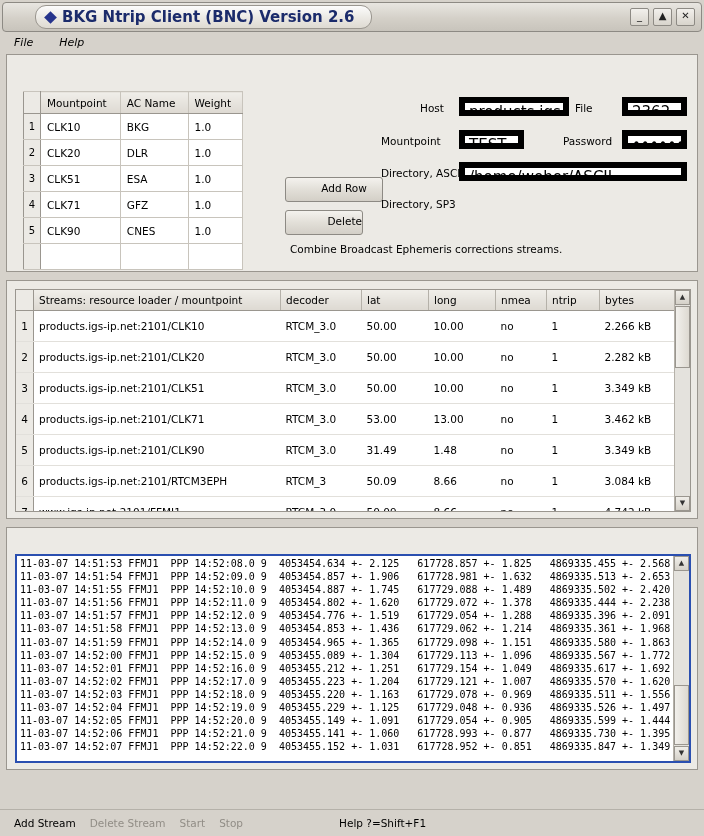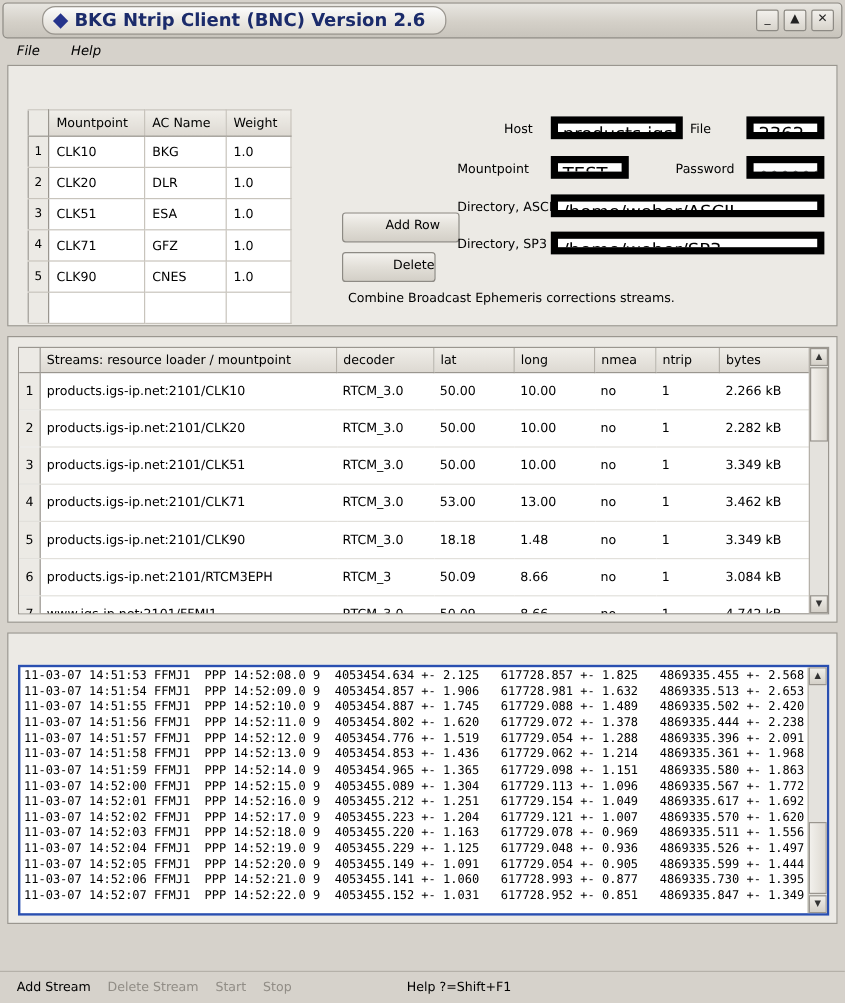--- a/index.html
+++ b/index.html
@@ -461,21 +461,20 @@
 
       <div class="form-label" style="left:374px; top:80px;">Mountpoint</div>
       <div class="tbox" style="left:452px; top:75px; width:65px;">TEST</div>
       <div class="form-label" style="left:556px; top:80px;">Password</div>
       <div class="tbox" style="left:615px; top:75px; width:65px;">••••••••</div>
 
       <div class="form-label" style="left:374px; top:112px;">Directory, ASCII</div>
       <div class="tbox" style="left:452px; top:107px; width:228px;">/home/weber/ASCII</div>
 
       <div class="form-label" style="left:374px; top:143px;">Directory, SP3</div>
-      <div class="tbox" style="left:452px; top:138px; width:228px;">/home/weber/SP3</div>
 
       <div class="combo-note" style="left:283px; top:188px;">Combine Broadcast Ephemeris corrections streams.</div>
     </div>
 
     <div class="streams-panel">
       <div class="streams-inner">
         <table class="streams-table">
           <thead>
             <tr>
               <th class="rownum"></th>
@@ -526,21 +525,21 @@
               <td>53.00</td>
               <td>13.00</td>
               <td>no</td>
               <td>1</td>
               <td>3.462 kB</td>
             </tr>
             <tr>
               <td class="rownum">5</td>
               <td>products.igs-ip.net:2101/CLK90</td>
               <td>RTCM_3.0</td>
-              <td>18.18</td>
+              <td>31.49</td>
               <td>1.48</td>
               <td>no</td>
               <td>1</td>
               <td>3.349 kB</td>
             </tr>
             <tr>
               <td class="rownum">6</td>
               <td>products.igs-ip.net:2101/RTCM3EPH</td>
               <td>RTCM_3</td>
               <td>50.09</td>

